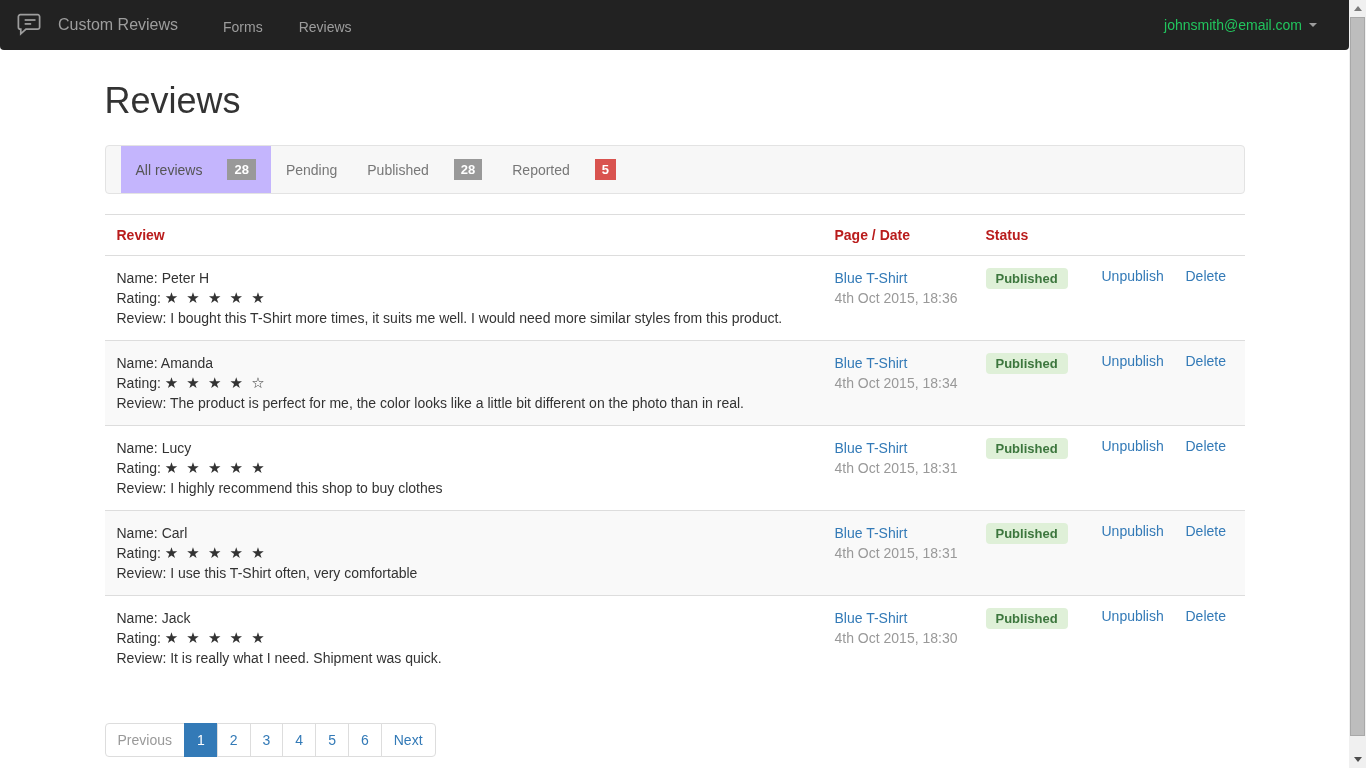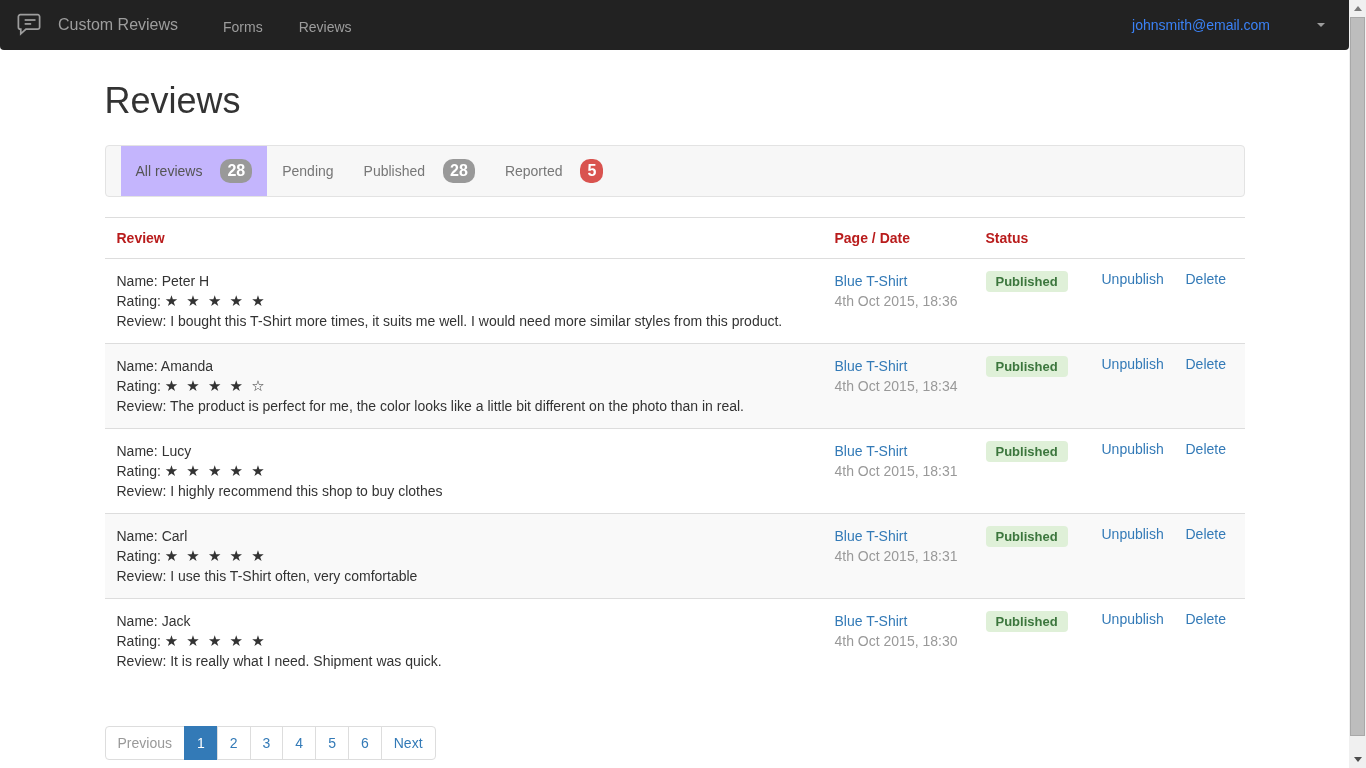--- a/index.html
+++ b/index.html
@@ -50,24 +50,23 @@
   .nav-link {
     color: #9d9d9d;
     padding: 15px 18px;
     line-height: 20px;
     cursor: pointer;
   }
   .navbar-right {
     margin-left: auto;
     display: flex;
     align-items: center;
-    padding-right: 24px;
-    color: #3b82f6;
-    cursor: pointer;
-    gap: 40px;
+    padding-right: 32px;
+    color: #22c55e;
+    cursor: pointer;
   }
   .caret {
     display: inline-block;
     margin-left: 7px;
     width: 0; height: 0;
     border-left: 4px solid transparent;
     border-right: 4px solid transparent;
     border-top: 4px solid #9d9d9d;
   }
 
@@ -94,28 +93,28 @@
     align-items: center;
     padding: 13px 15px;
     color: #777;
     cursor: pointer;
     line-height: 20px;
     white-space: nowrap;
   }
   .tab.active { background: #c4b5fd; color: #555; }
   .badge {
     display: inline-block;
-    margin-left: 18px;
+    margin-left: 25px;
     background: #999;
     color: #fff;
-    font-size: 16px;
+    font-size: 13px;
     font-weight: bold;
     line-height: 1;
     padding: 4px 7px;
-    border-radius: 10px;
+    border-radius: 0;
   }
   .badge.red { background: #d9534f; }
   .badge:empty { display: none; }
 
   
   .reviews-table {
     width: 100%;
     border-collapse: collapse;
     margin-top: 20px;
     table-layout: fixed;

